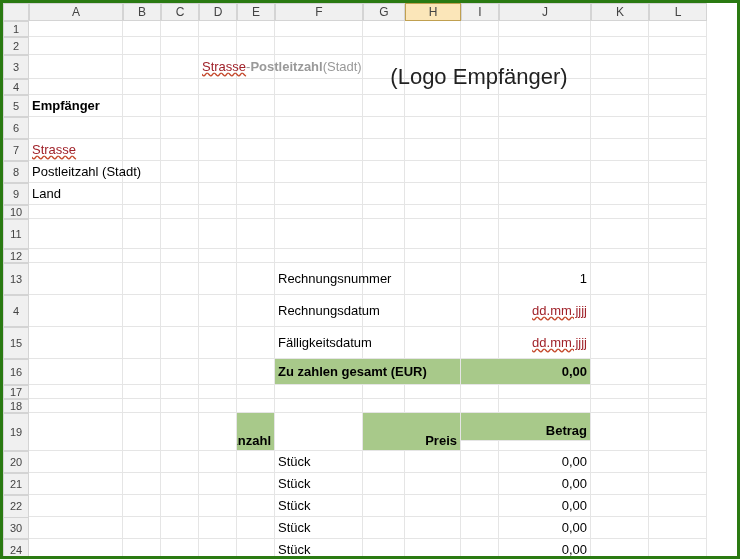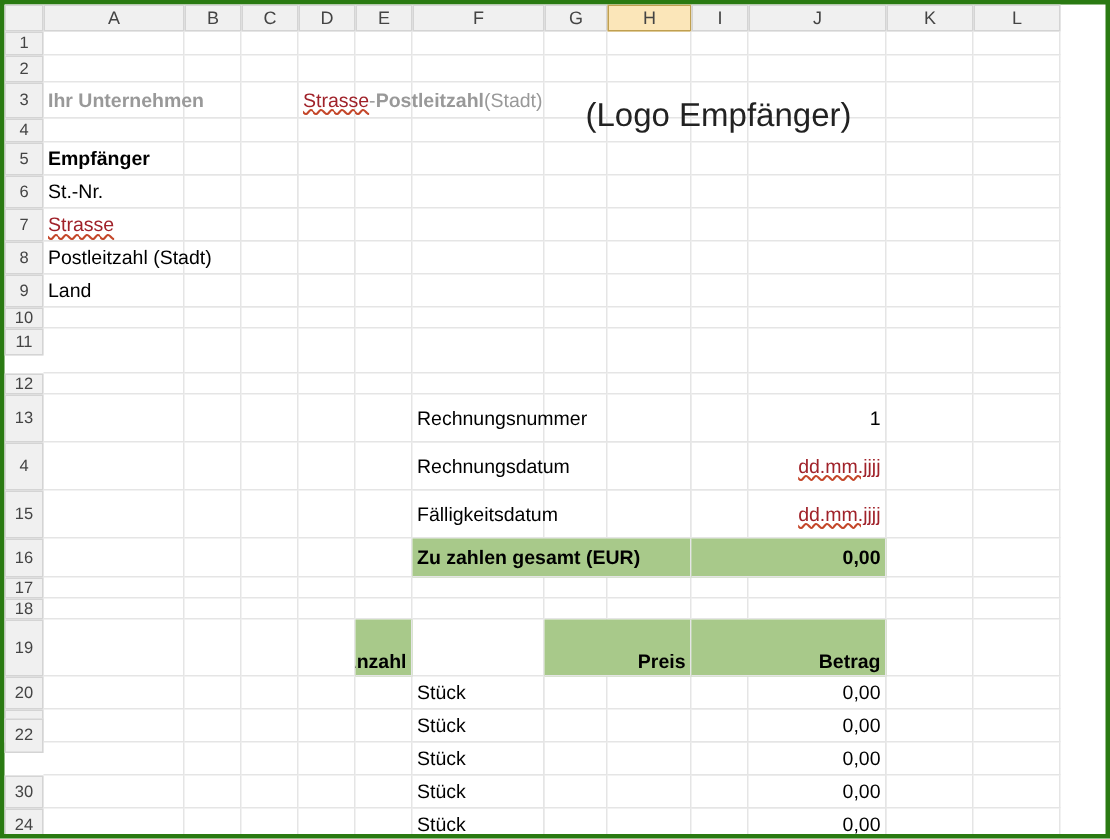--- a/index.html
+++ b/index.html
@@ -106,32 +106,32 @@
     <div class="rowhdr" style="top: 18px; height: 16px;">1</div>
     <div class="rowhdr" style="top: 34px; height: 18px;">2</div>
     <div class="rowhdr" style="top: 52px; height: 24px;">3</div>
     <div class="rowhdr" style="top: 76px; height: 16px;">4</div>
     <div class="rowhdr" style="top: 92px; height: 22px;">5</div>
     <div class="rowhdr" style="top: 114px; height: 22px;">6</div>
     <div class="rowhdr" style="top: 136px; height: 22px;">7</div>
     <div class="rowhdr" style="top: 158px; height: 22px;">8</div>
     <div class="rowhdr" style="top: 180px; height: 22px;">9</div>
     <div class="rowhdr" style="top: 202px; height: 14px;">10</div>
-    <div class="rowhdr" style="top: 216px; height: 18px;">11</div>
+    <div class="rowhdr" style="top: 216px; height: 30px;">11</div>
     <div class="rowhdr" style="top: 246px; height: 14px;">12</div>
     <div class="rowhdr" style="top: 260px; height: 32px;">13</div>
     <div class="rowhdr" style="top: 292px; height: 32px;">4</div>
     <div class="rowhdr" style="top: 324px; height: 32px;">15</div>
     <div class="rowhdr" style="top: 356px; height: 26px;">16</div>
     <div class="rowhdr" style="top: 382px; height: 14px;">17</div>
     <div class="rowhdr" style="top: 396px; height: 14px;">18</div>
     <div class="rowhdr" style="top: 410px; height: 38px;">19</div>
     <div class="rowhdr" style="top: 448px; height: 22px;">20</div>
     <div class="rowhdr" style="top: 470px; height: 22px;">21</div>
-    <div class="rowhdr" style="top: 476px; height: 23px;">22</div>
+    <div class="rowhdr" style="top: 492px; height: 23px;">22</div>
     <div class="rowhdr" style="top: 514px; height: 22px;">30</div>
     <div class="rowhdr" style="top: 536px; height: 22px;">24</div>
     <div class="cell" style="left: 26px; top: 18px; width: 94px; height: 16px;"></div>
     <div class="cell" style="left: 120px; top: 18px; width: 38px; height: 16px;"></div>
     <div class="cell" style="left: 158px; top: 18px; width: 38px; height: 16px;"></div>
     <div class="cell" style="left: 196px; top: 18px; width: 38px; height: 16px;"></div>
     <div class="cell" style="left: 234px; top: 18px; width: 38px; height: 16px;"></div>
     <div class="cell" style="left: 272px; top: 18px; width: 88px; height: 16px;"></div>
     <div class="cell" style="left: 360px; top: 18px; width: 42px; height: 16px;"></div>
     <div class="cell" style="left: 402px; top: 18px; width: 56px; height: 16px;"></div>
@@ -408,52 +408,48 @@
     <div class="cell" style="left: 158px; top: 536px; width: 38px; height: 22px;"></div>
     <div class="cell" style="left: 196px; top: 536px; width: 38px; height: 22px;"></div>
     <div class="cell" style="left: 234px; top: 536px; width: 38px; height: 22px;"></div>
     <div class="cell" style="left: 272px; top: 536px; width: 88px; height: 22px;"></div>
     <div class="cell" style="left: 360px; top: 536px; width: 42px; height: 22px;"></div>
     <div class="cell" style="left: 402px; top: 536px; width: 56px; height: 22px;"></div>
     <div class="cell" style="left: 458px; top: 536px; width: 38px; height: 22px;"></div>
     <div class="cell" style="left: 496px; top: 536px; width: 92px; height: 22px;"></div>
     <div class="cell" style="left: 588px; top: 536px; width: 58px; height: 22px;"></div>
     <div class="cell" style="left: 646px; top: 536px; width: 58px; height: 22px;"></div>
-    <div class="cell " style="left: 26px; top: 52px; width: 170px; height: 24px;">
-      <b class="gray">Ihr Unternehmen</b>
-    </div>
     <div class="cell " style="left: 196px; top: 52px; width: 206px; height: 24px;">
       <span class="redwave">Strasse</span>
       <span class="gray"> - </span>
       <b class="gray">Postleitzahl</b>
       <span class="gray"> (Stadt)</span>
     </div>
     <div class="logo-box" style="left: 364px; top: 34px; width: 224px; height: 80px;">(Logo Empfänger)</div>
     <div class="cell bold" style="left: 26px; top: 92px; width: 170px; height: 22px;">Empfänger</div>
-    <div class="cell " style="left: 26px; top: 114px; width: 170px; height: 22px;">St.-Nr.</div>
     <div class="cell " style="left: 26px; top: 136px; width: 170px; height: 22px;">
       <span class="redwave">Strasse</span>
     </div>
     <div class="cell " style="left: 26px; top: 158px; width: 208px; height: 22px;">Postleitzahl (Stadt)</div>
     <div class="cell " style="left: 26px; top: 180px; width: 170px; height: 22px;">Land</div>
     <div class="cell " style="left: 272px; top: 260px; width: 186px; height: 32px;">Rechnungsnummer</div>
     <div class="cell right" style="left: 458px; top: 260px; width: 130px; height: 32px;">1</div>
     <div class="cell " style="left: 272px; top: 292px; width: 186px; height: 32px;">Rechnungsdatum</div>
     <div class="cell right" style="left: 458px; top: 292px; width: 130px; height: 32px;">
       <span class="redwave">dd.mm.jjjj</span>
     </div>
     <div class="cell " style="left: 272px; top: 324px; width: 186px; height: 32px;">Fälligkeitsdatum</div>
     <div class="cell right" style="left: 458px; top: 324px; width: 130px; height: 32px;">
       <span class="redwave">dd.mm.jjjj</span>
     </div>
     <div class="cell bold green" style="left: 272px; top: 356px; width: 186px; height: 26px;">Zu zahlen gesamt (EUR)</div>
     <div class="cell bold green right" style="left: 458px; top: 356px; width: 130px; height: 26px;">0,00</div>
     <div class="cell bold green right" style="left: 234px; top: 410px; width: 38px; height: 38px; align-items: flex-end;">Anzahl</div>
     <div class="cell bold green right" style="left: 360px; top: 410px; width: 98px; height: 38px; align-items: flex-end;">Preis</div>
-    <div class="cell bold green right" style="left: 458px; top: 410px; width: 130px; height: 38px; align-items: flex-end; text-align: right;">Betrag</div>
+    <div class="cell bold green right" style="left: 458px; top: 410px; width: 130px; height: 28px; align-items: flex-end; text-align: right;">Betrag</div>
     <div class="cell " style="left: 272px; top: 448px; width: 88px; height: 22px;">Stück</div>
     <div class="cell right" style="left: 458px; top: 448px; width: 130px; height: 22px;">0,00</div>
     <div class="cell " style="left: 272px; top: 470px; width: 88px; height: 22px;">Stück</div>
     <div class="cell right" style="left: 458px; top: 470px; width: 130px; height: 22px;">0,00</div>
     <div class="cell " style="left: 272px; top: 492px; width: 88px; height: 22px;">Stück</div>
     <div class="cell right" style="left: 458px; top: 492px; width: 130px; height: 22px;">0,00</div>
     <div class="cell " style="left: 272px; top: 514px; width: 88px; height: 22px;">Stück</div>
     <div class="cell right" style="left: 458px; top: 514px; width: 130px; height: 22px;">0,00</div>
     <div class="cell " style="left: 272px; top: 536px; width: 88px; height: 22px;">Stück</div>
     <div class="cell right" style="left: 458px; top: 536px; width: 130px; height: 22px;">0,00</div>

